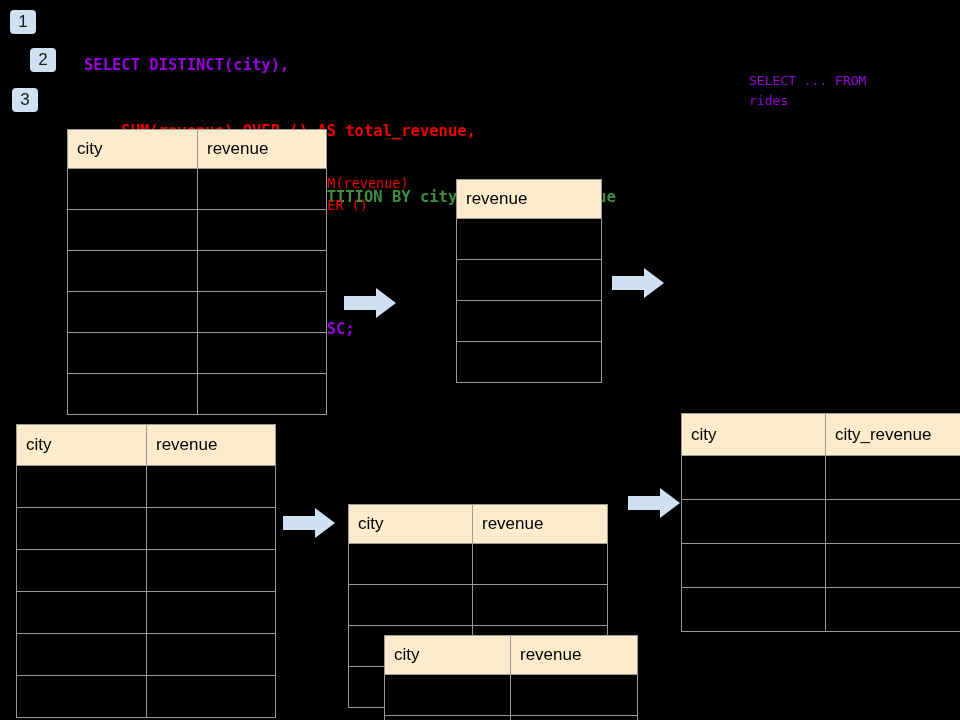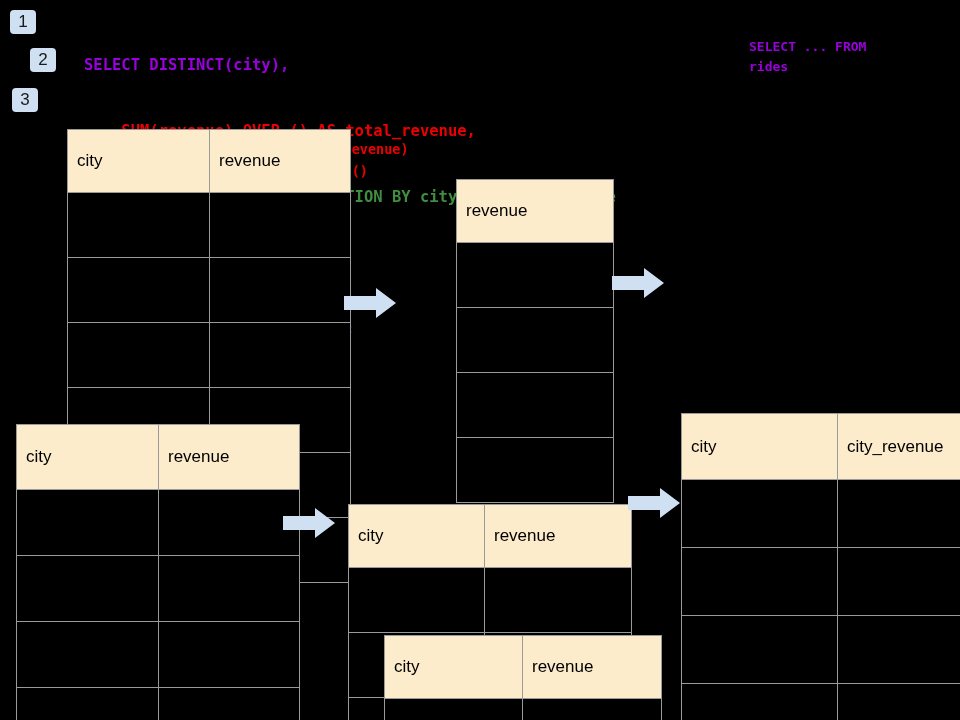--- a/index.html
+++ b/index.html
@@ -46,22 +46,23 @@
   .c-purple { color: #9900dd; }
   .c-red    { color: #ee0000; }
   .c-green  { color: #3f8f3f; }
 
   
   .annot {
     position: absolute;
     font-family: "DejaVu Sans Mono", "Liberation Mono", monospace;
     font-size: 13.5px;
     line-height: 21.5px;
-    font-weight: bold;
+    font-weight: normal;
     white-space: pre;
+    margin-top: 34px;
   }
   .annot-select-from {
     left: 749px;
     top: 37px;
     font-size: 13px;
     line-height: 20px;
     color: #9900dd;
   }
   .annot-sum-over {
     left: 311px;
@@ -77,21 +78,21 @@
   
   .tbl {
     position: absolute;
     border-collapse: collapse;
     table-layout: fixed;
     background: #000000;
     border: 1px solid #9a9a9a;
   }
   .tbl th, .tbl td {
     border: 1px solid #9a9a9a;
-    padding: 12px;
+    padding: 0;
     margin: 0;
   }
   .tbl th {
     background: #fceccb;
     color: #000000;
     font-family: "Liberation Sans", sans-serif;
     font-weight: normal;
     font-size: 17px;
     text-align: left;
     padding-left: 9px;

